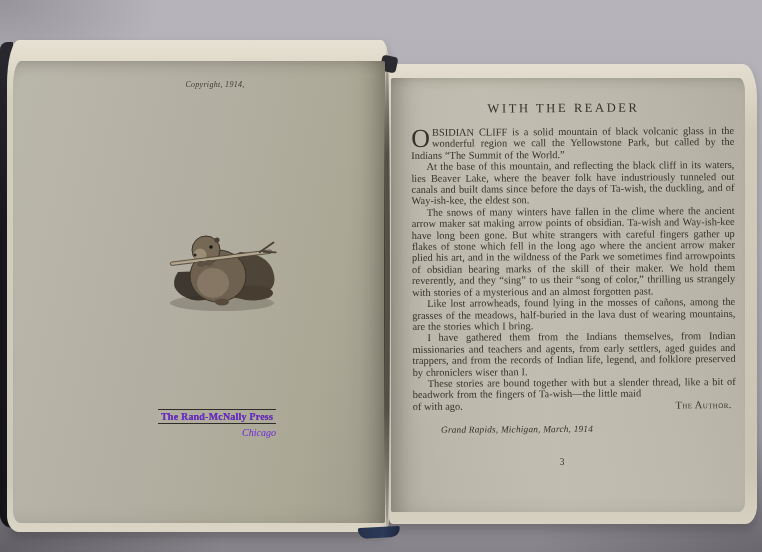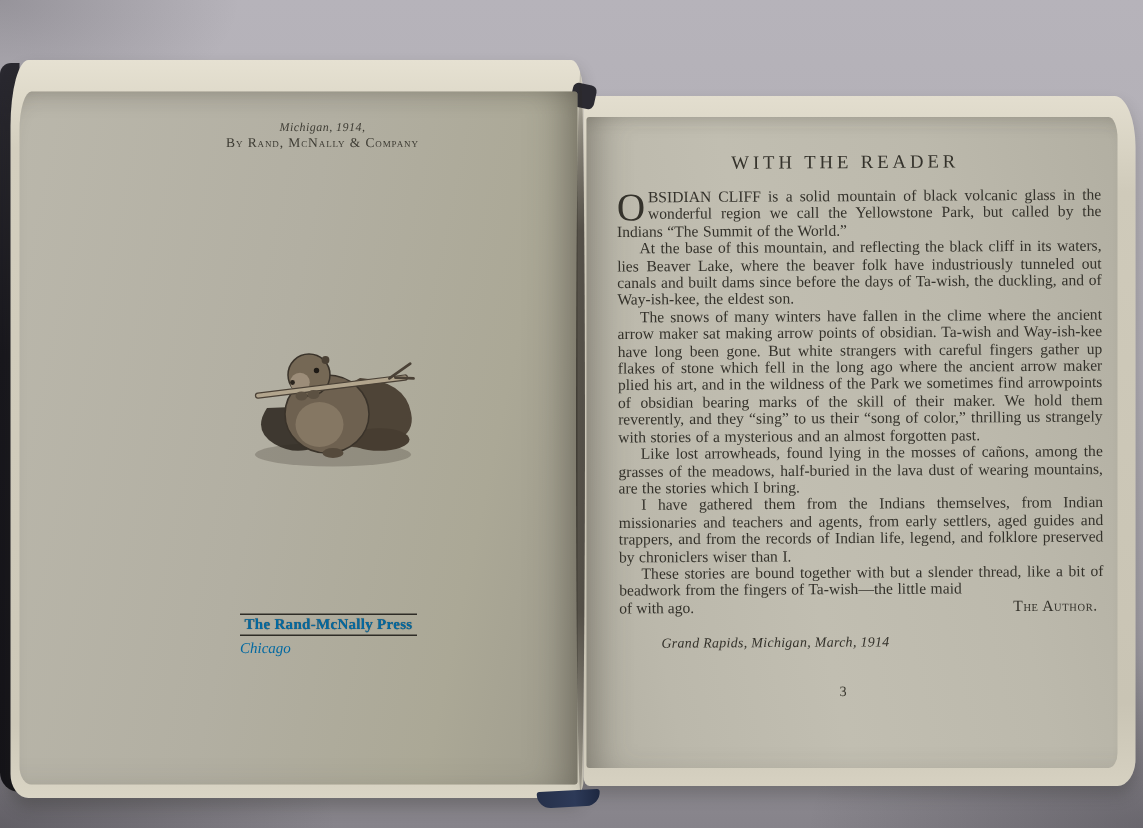--- a/index.html
+++ b/index.html
@@ -59,21 +59,21 @@
     border-radius:50%;
   }
 
   
   .copyright { position:absolute; left:95px; top:80px; width:240px; text-align:center; color:#3e3c34; }
   .copyright-l1 { font-style:italic; font-size:8px; letter-spacing:.3px; }
   .copyright-l2 { font-variant:small-caps; font-size:9px; letter-spacing:.6px; margin-top:1px; }
 
   .illustration { position:absolute; left:156px; top:222px; width:140px; height:92px; }
 
-  .imprint { position:absolute; left:160px; top:406px; width:128px; text-align:left; color:#0369a1; }
+  .imprint { position:absolute; left:148px; top:406px; width:128px; text-align:right; color:#6d28d9; }
   .imprint-press {
     display:inline-block; font-weight:bold; font-size:10px; letter-spacing:.2px;
     border-top:1px solid #2e2c26; border-bottom:1px solid #2e2c26;
     padding:1px 3px; text-shadow:0 0 .5px rgba(46,44,38,.8);
   }
   .imprint-city { font-style:italic; font-size:10px; margin-top:3px; }
 
   
   .rp { position:absolute; left:412px; top:101px; width:323px; color:#34322b; transform:rotate(-.35deg); }
   .rp-title { text-align:center; font-size:12.5px; font-weight:normal; letter-spacing:2.6px; margin:0 18px 10px 0; }
@@ -91,22 +91,21 @@
 <div class="cover-left"></div>
 <div class="edge-left"></div>
 <div class="edge-right"></div>
 <div class="cover-top-notch"></div>
 <div class="cover-bottom-edge"></div>
 <div class="page-left"></div>
 <div class="page-right"></div>
 <div class="gutter"></div>
 
 <div class="copyright">
-  <div class="copyright-l1">Michigan, 1914,</div>
-  <div class="copyright-l2">By Rand, McNally &amp; Company</div>
+  <div class="copyright-l1">Copyright, 1914,</div>
 </div>
 
 <div class="illustration">
   <svg viewBox="0 0 140 92" width="140" height="92" aria-hidden="true">
     <ellipse cx="66" cy="81" rx="52" ry="8" fill="rgba(55,48,40,0.25)"></ellipse>
     <path d="M84 30 q30 2 34 23 q3 14 -11 19 q-20 8 -34 2 l4 -40 z" fill="#453b2f" opacity="0.92"></path>
     <path d="M22 50 q-10 15 5 24 q14 8 27 2 l-6 -27 z" fill="#2e2820" opacity="0.88"></path>
     <ellipse cx="97" cy="71" rx="20" ry="7.5" fill="#473d31"></ellipse>
     <ellipse cx="62" cy="54" rx="28" ry="26" fill="#6e6150" stroke="#3a332a" stroke-width="1"></ellipse>
     <ellipse cx="57" cy="61" rx="16" ry="15" fill="#857763"></ellipse>

